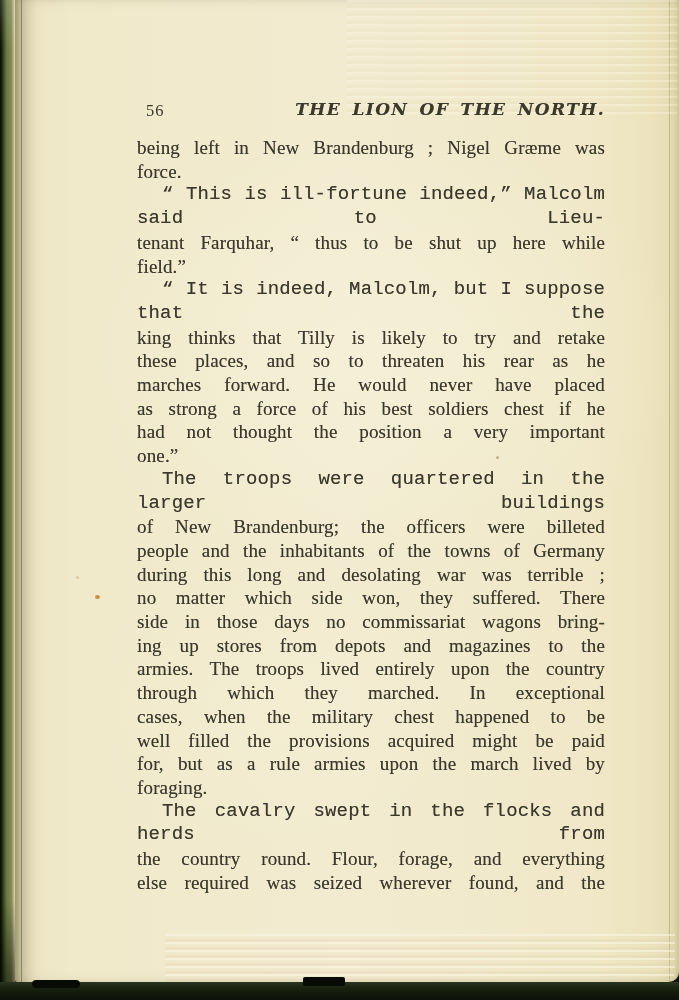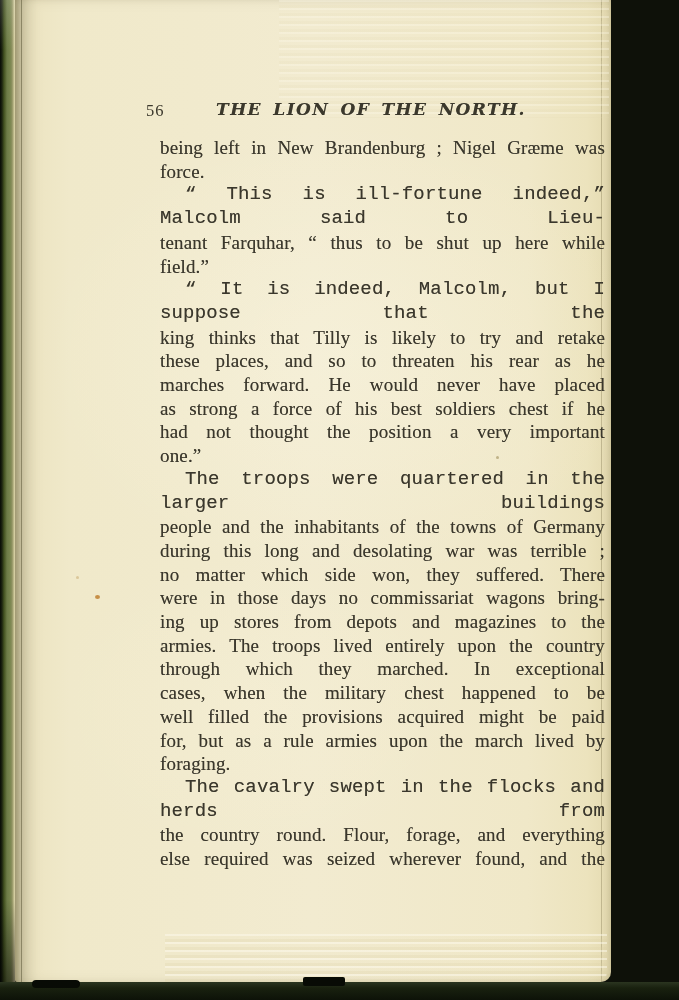--- a/index.html
+++ b/index.html
@@ -10,29 +10,28 @@
   }
   
   .binding{
     position:absolute;left:0;top:0;width:15px;height:100%;
     background:
       linear-gradient(180deg, rgba(255,255,255,.14) 0, rgba(255,255,255,0) 50px, rgba(0,0,0,0) 900px, rgba(0,0,0,.45) 975px, rgba(0,0,0,.6) 100%),
       linear-gradient(90deg,#070a05 0,#1c2410 2px,#42511f 4px,#6d7b47 7px,#78854e 10px,#8d905f 12px,#c9c294 14px,#ded7ae 15px);
   }
   
   .page{
-    position:absolute;left:15px;top:0;width:572px;height:982px;
+    position:absolute;left:15px;top:0;width:664px;height:982px;
     background:
       radial-gradient(ellipse 430px 320px at 55% 36%, rgba(255,252,238,.28), rgba(255,252,238,0) 72%),
       radial-gradient(ellipse 300px 220px at 40% 72%, rgba(255,250,230,.14), rgba(255,250,230,0) 70%),
       linear-gradient(90deg,#cfc69c 0,#e5ddb9 5px,#ede5c3 22px,#f0e9ca 55px,#f2ebd0 50%,#f0e8c8 86%,#ece3bd 96%,#e4dab0 100%),
       #f0e9c9;
     box-shadow: inset 16px 0 20px -12px rgba(70,64,34,.5), inset -6px 0 10px -6px rgba(110,100,60,.35);
     border-radius:0 0 10px 2px;
-    padding-left:24px;
   }
   .gutter-line{position:absolute;left:6px;top:0;bottom:0;width:1px;background:rgba(92,90,58,.55);}
   .fold-line{position:absolute;right:9px;top:0;bottom:0;width:1px;background:rgba(112,102,66,.32);}
   .streaks-top{
     position:absolute;right:2px;top:0;width:330px;height:118px;opacity:.5;pointer-events:none;
     background:repeating-linear-gradient(180deg, rgba(252,248,232,.65) 0 2px, rgba(235,227,195,0) 2px 5px, rgba(226,216,178,.35) 5px 8px);
   }
   .streaks-bottom{
     position:absolute;left:150px;right:4px;bottom:0;height:48px;opacity:.65;pointer-events:none;
     border-radius:0 0 10px 0;
@@ -42,33 +41,33 @@
   .cover-bottom{
     position:absolute;left:0;right:0;bottom:0;height:18px;
     background:linear-gradient(180deg,#2b3520 0,#19210f 6px,#0d1208 100%);
   }
   .cover-notch-a{position:absolute;left:303px;bottom:14px;width:42px;height:9px;background:#080b05;border-radius:2px;}
   .cover-notch-b{position:absolute;left:32px;bottom:12px;width:48px;height:8px;background:#080b05;border-radius:4px;}
   
   .header{position:absolute;left:122px;top:99px;width:468px;height:22px;color:#3b382c;}
   .pagenum{position:absolute;left:9px;top:2px;font-size:16.5px;letter-spacing:1px;}
   .running-title{
-    display:block;text-align:center;font-style:italic;font-weight:700;font-size:17px;
+    display:block;text-align:right;font-style:italic;font-weight:700;font-size:17px;
     letter-spacing:1.4px;word-spacing:4px;
     font-family:"DejaVu Serif","Liberation Serif",serif;
     text-shadow:0 0 .6px rgba(59,56,44,.5);
   }
   
   .text-block{
     position:absolute;left:122px;top:136px;width:468px;
     font-size:19px;line-height:23.7px;color:#3a372c;
     letter-spacing:.15px;
     text-shadow:0 0 .6px rgba(58,55,44,.55);
   }
-  .line{text-align:justify;text-align-last:justify;margin-left:23px;}
+  .line{text-align:justify;text-align-last:justify;}
   .line.endline{text-align-last:left;}
   .para.indent .line:first-child{text-indent:25px;font-family:Liberation Mono, monospace;}
   
   .fox{position:absolute;border-radius:50%;pointer-events:none;}
   .fox-a{left:80px;top:595px;width:5px;height:4px;background:#bf8030;opacity:.85;}
   .fox-b{left:61px;top:576px;width:3px;height:3px;background:#cdb07a;opacity:.6;}
   .fox-c{left:481px;top:456px;width:3px;height:3px;background:#97854f;opacity:.55;}
 </style>
 </head>
 <body>
@@ -101,24 +100,25 @@
           <div class="line">“ It is indeed, Malcolm, but I suppose that the</div>
           <div class="line">king thinks that Tilly is likely to try and retake</div>
           <div class="line">these places, and so to threaten his rear as he</div>
           <div class="line">marches forward. He would never have placed</div>
           <div class="line">as strong a force of his best soldiers chest if he</div>
           <div class="line">had not thought the position a very important</div>
           <div class="line endline">one.”</div>
         </div>
         <div class="para indent">
           <div class="line">The troops were quartered in the larger buildings</div>
+          <div class="line">of New Brandenburg; the officers were billeted</div>
           <div class="line">people and the inhabitants of the towns of Germany</div>
           <div class="line">during this long and desolating war was terrible ;</div>
           <div class="line">no matter which side won, they suffered. There</div>
-          <div class="line">were in those days no commissariat wagons bring-</div>
+          <div class="line">side in those days no commissariat wagons bring-</div>
           <div class="line">ing up stores from depots and magazines to the</div>
           <div class="line">armies. The troops lived entirely upon the country</div>
           <div class="line">through which they marched. In exceptional</div>
           <div class="line">cases, when the military chest happened to be</div>
           <div class="line">well filled the provisions acquired might be paid</div>
           <div class="line">for, but as a rule armies upon the march lived by</div>
           <div class="line endline">foraging.</div>
         </div>
         <div class="para indent">
           <div class="line">The cavalry swept in the flocks and herds from</div>

